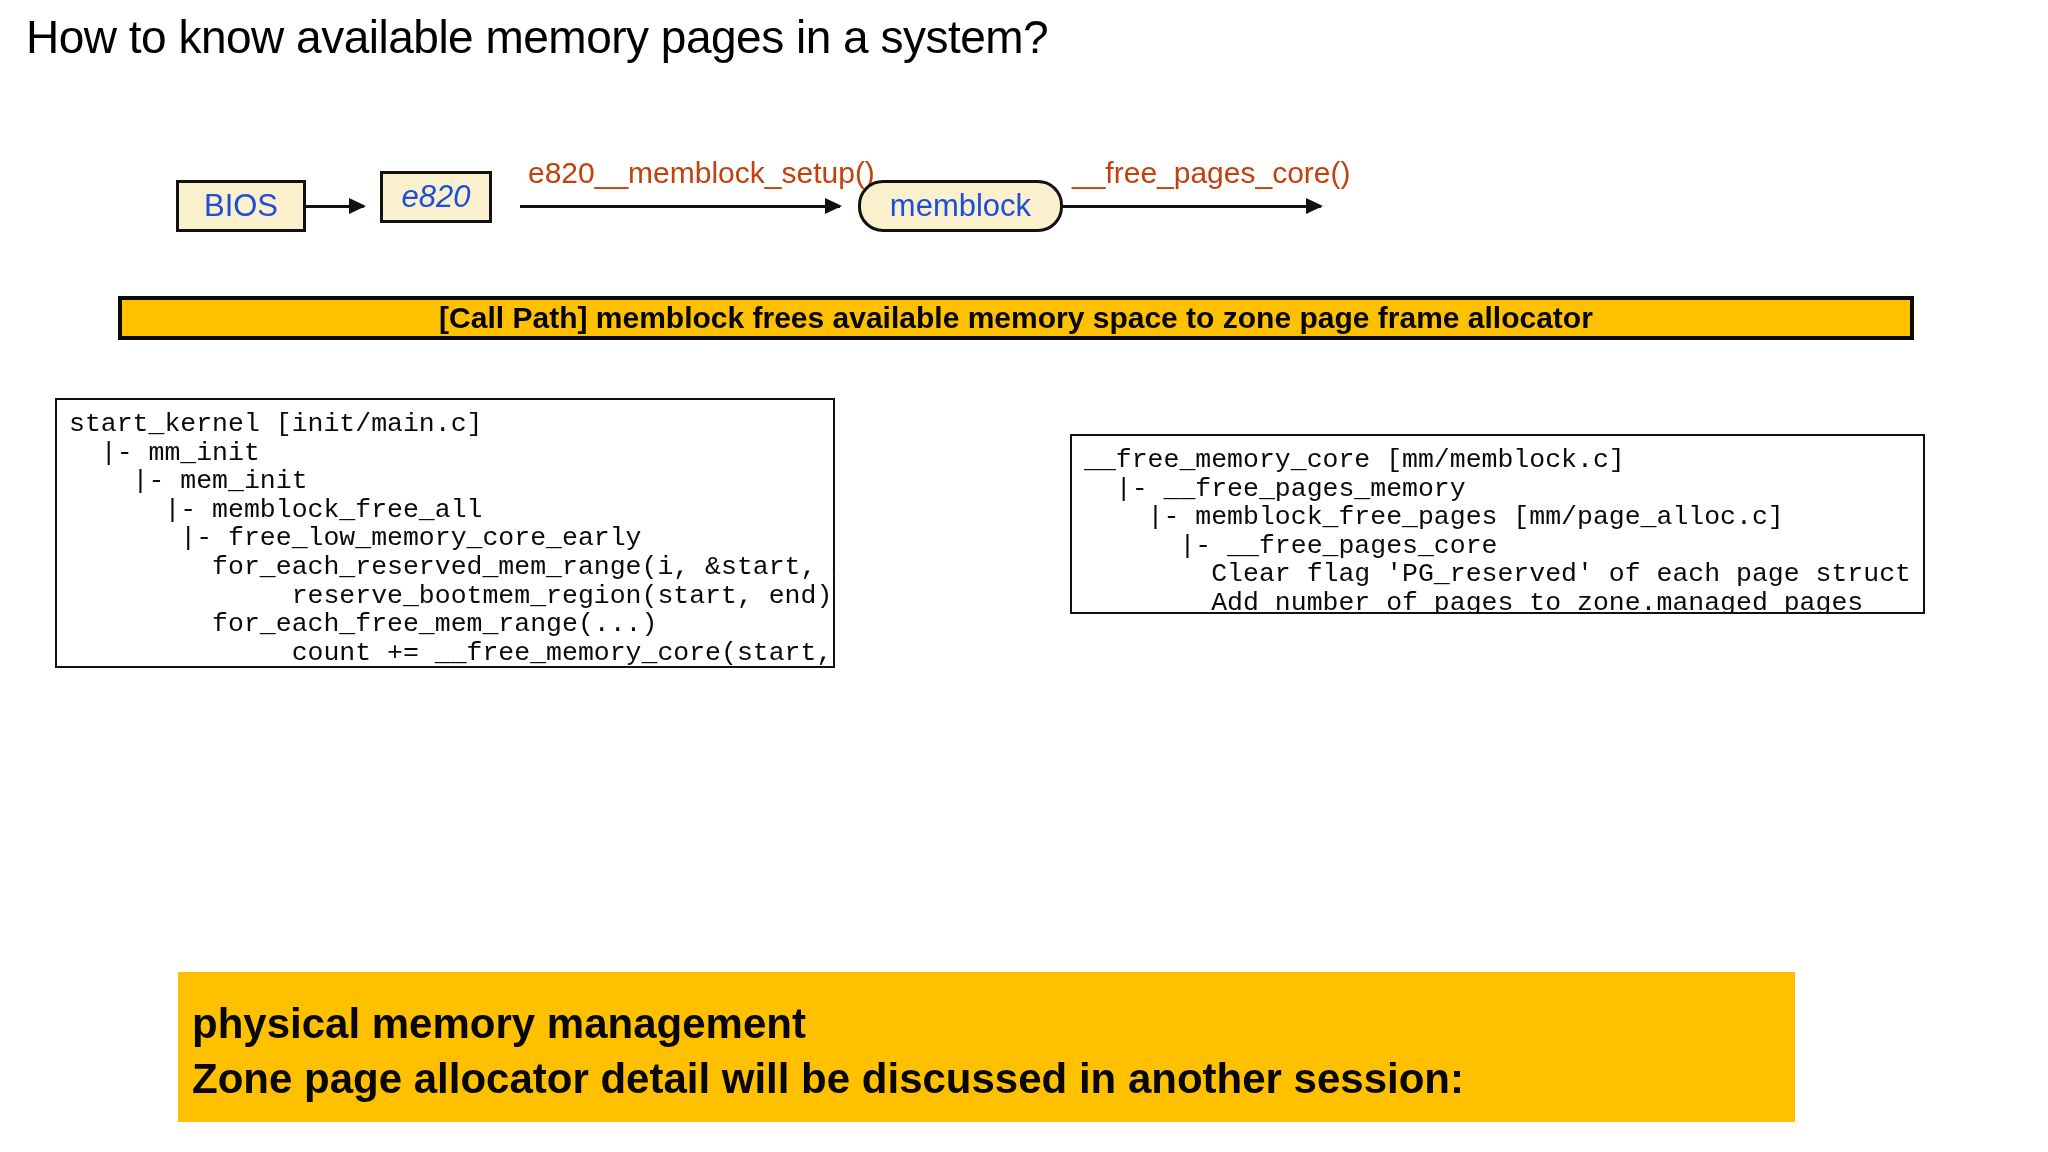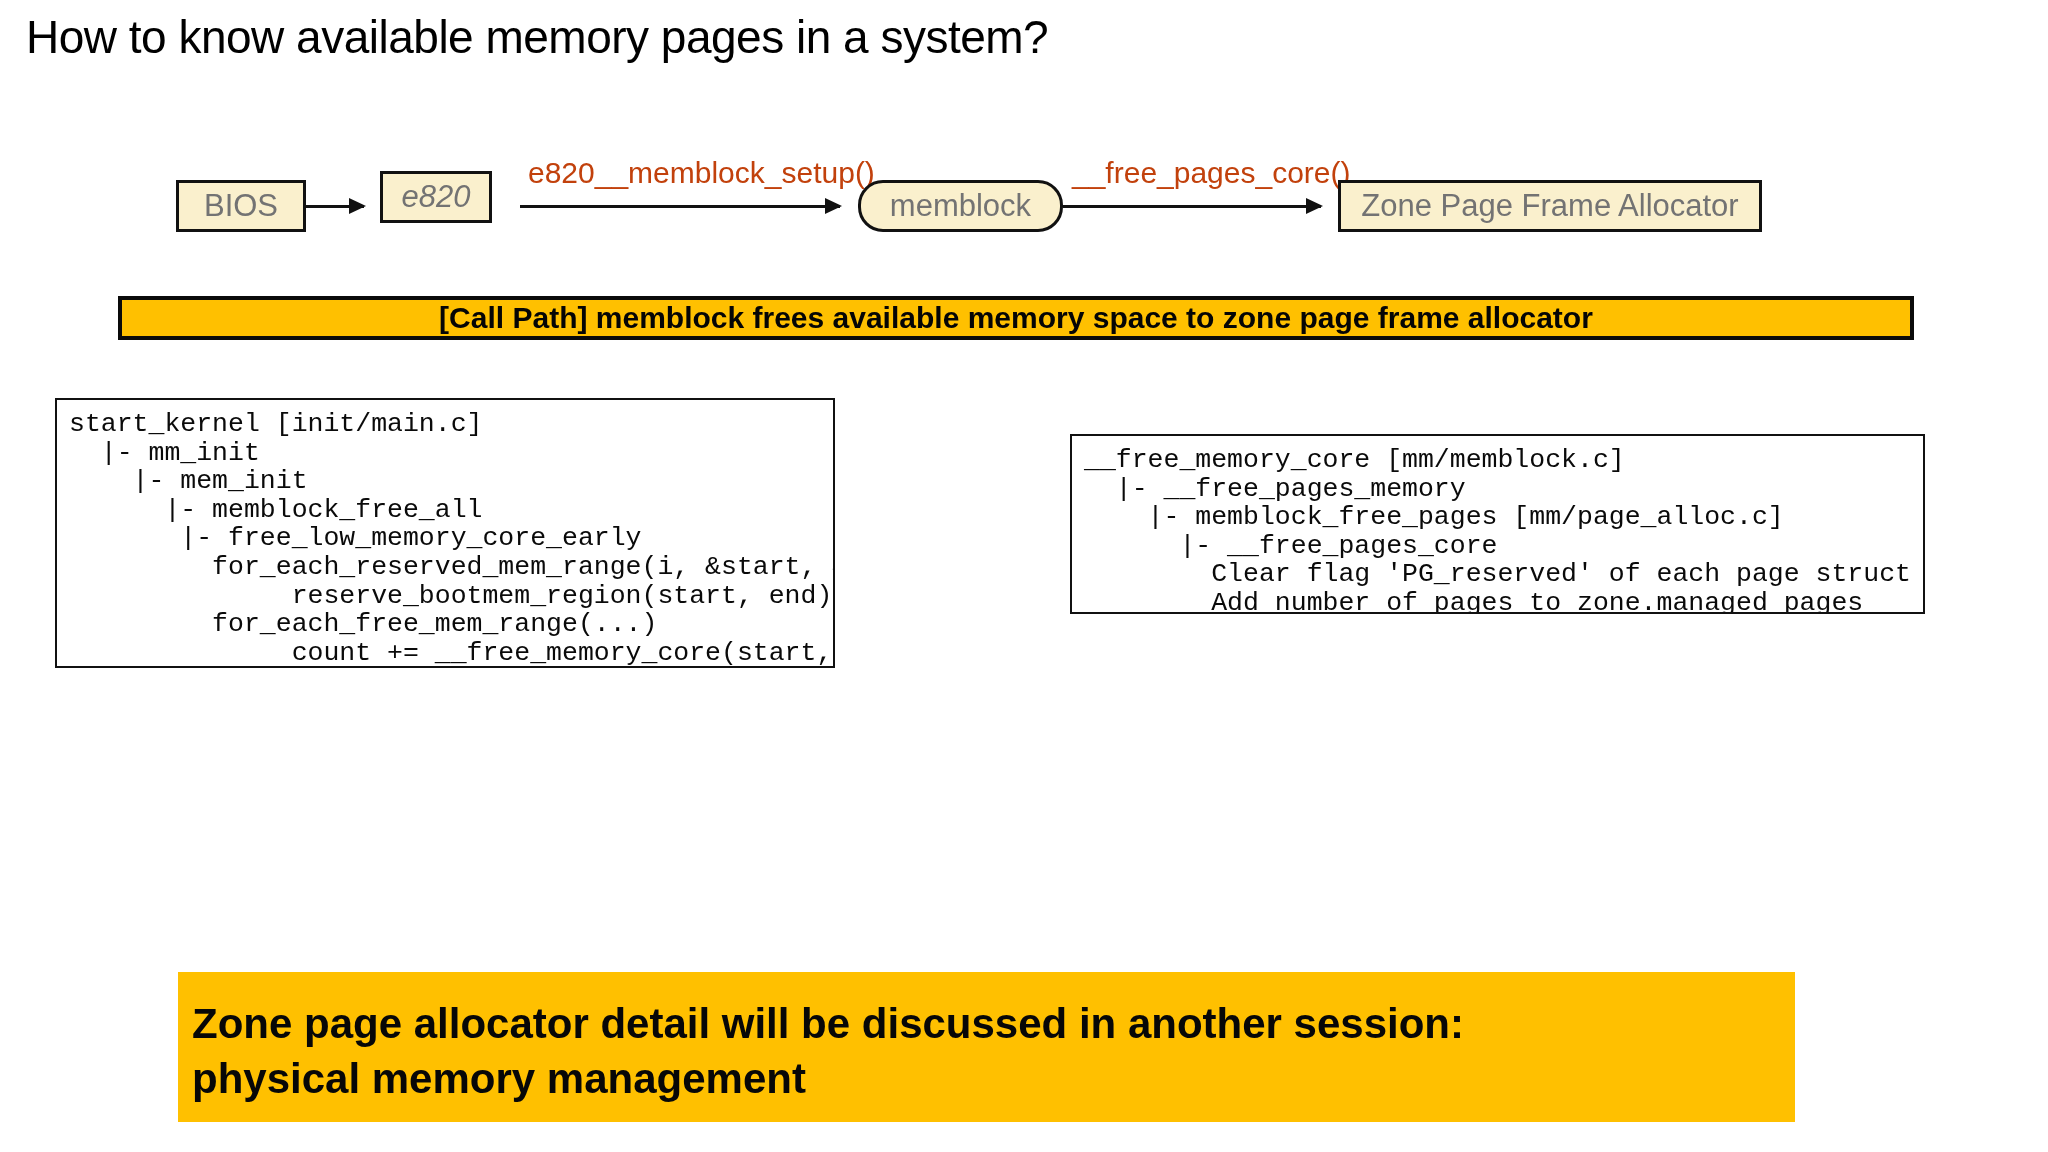--- a/index.html
+++ b/index.html
@@ -40,21 +40,21 @@
   .flow-box {
     position: absolute;
     background: #faf0cd;
     border: 3px solid #111111;
     box-sizing: border-box;
     display: flex;
     align-items: center;
     justify-content: center;
     height: 52px;
     font-size: 31px;
-    color: #737373;
+    color: #1d4ed8;
     font-weight: 400;
     white-space: nowrap;
   }
   #flow-box-bios   { left: 176px;  top: 10px; width: 130px; }
   #flow-box-e820   { left: 380px;  top: 1px; width: 112px; font-style: italic; }
   #flow-box-memblock { left: 858px; top: 10px; width: 205px; border-radius: 25px; }
   #flow-box-zone   { left: 1338px; top: 10px; width: 424px; }
 
   .flow-arrow {
     position: absolute;
@@ -164,21 +164,20 @@
   <div class="flow-box" id="flow-box-e820">e820</div>
 
   <div class="flow-arrow" id="arrow-e820-memblock"></div>
   <div class="flow-arrow-label" id="arrow-label-e820-memblock">e820__memblock_setup()</div>
 
   <div class="flow-box" id="flow-box-memblock">memblock</div>
 
   <div class="flow-arrow" id="arrow-memblock-zone"></div>
   <div class="flow-arrow-label" id="arrow-label-memblock-zone">__free_pages_core()</div>
 
-  <div class="flow-box" id="flow-box-zone">Zone Page Frame Allocator</div>
 </div>
 
 <div id="call-path-banner">[Call Path] memblock frees available memory space to zone page frame allocator</div>
 
 <div class="code-box" id="code-box-start-kernel">start_kernel [init/main.c]
   |- mm_init
     |- mem_init
       |- memblock_free_all
        |- free_low_memory_core_early
          for_each_reserved_mem_range(i, &amp;start, &amp;end)
@@ -187,15 +186,15 @@
               count += __free_memory_core(start, end);</div>
 
 <div class="code-box" id="code-box-free-memory-core">__free_memory_core [mm/memblock.c]
   |- __free_pages_memory
     |- memblock_free_pages [mm/page_alloc.c]
       |- __free_pages_core
         Clear flag 'PG_reserved' of each page struct
         Add number of pages to zone.managed_pages</div>
 
 <div id="bottom-note">
+  <span class="note-line">physical memory management</span>
   <span class="note-line">Zone page allocator detail will be discussed in another session:</span>
-  <span class="note-line">physical memory management</span>
 </div>
 
 </body></html>

